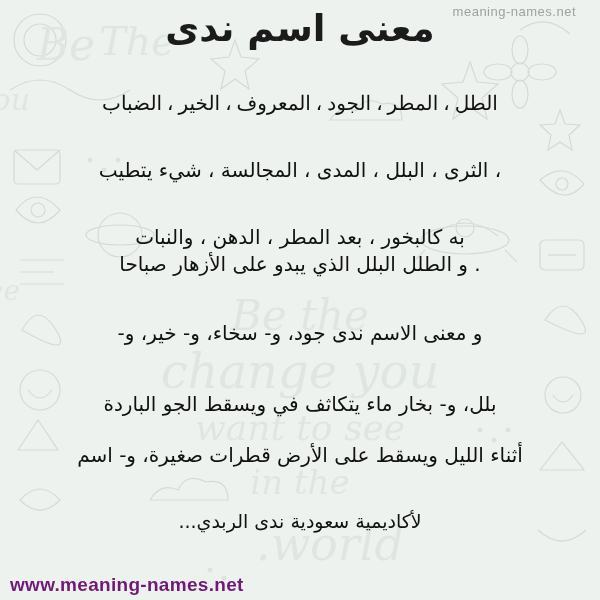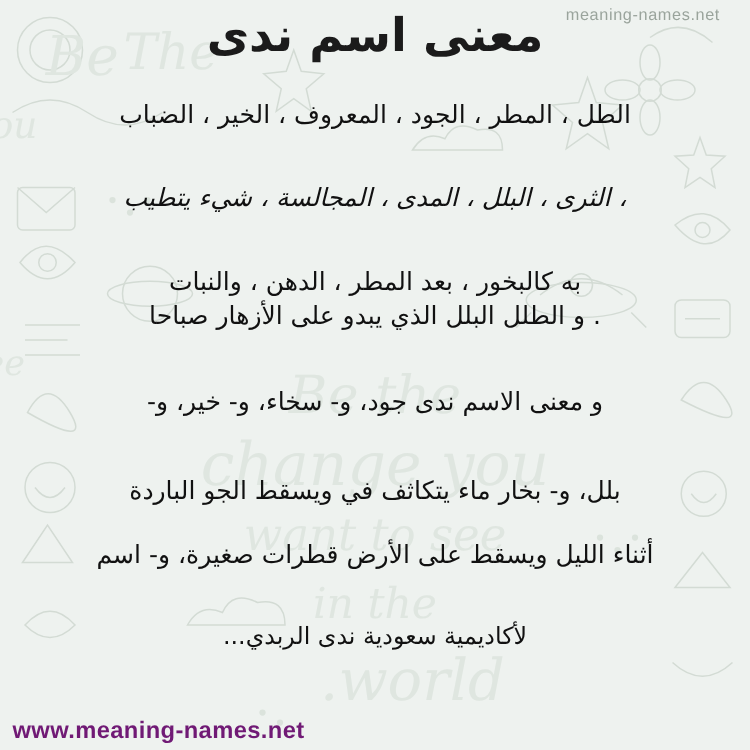--- a/index.html
+++ b/index.html
@@ -68,22 +68,22 @@
     direction: rtl;
     text-align: center;
     color: #111;
   }
   .line {
     font-size: 20px;
     line-height: 1.35;
     padding: 0 18px;
     white-space: nowrap;
   }
-  .line.l1 { margin-top: 16px; }
-  .line.l2 { margin-top: 40px; font-style: italic; }
+  .line.l1 { margin-top: 28px; font-family: Liberation Serif, serif; }
+  .line.l2 { margin-top: 40px; }
   .line.l3 { margin-top: 40px; }
   .line.l4 { }
   .line.l5 { margin-top: 42px; }
   .line.l6 { margin-top: 44px; }
   .line.l7 { margin-top: 24px; }
   .line.l8 { margin-top: 40px; font-size: 19px; }
   
   .site-bottom {
     position: absolute;
     bottom: 4px;

